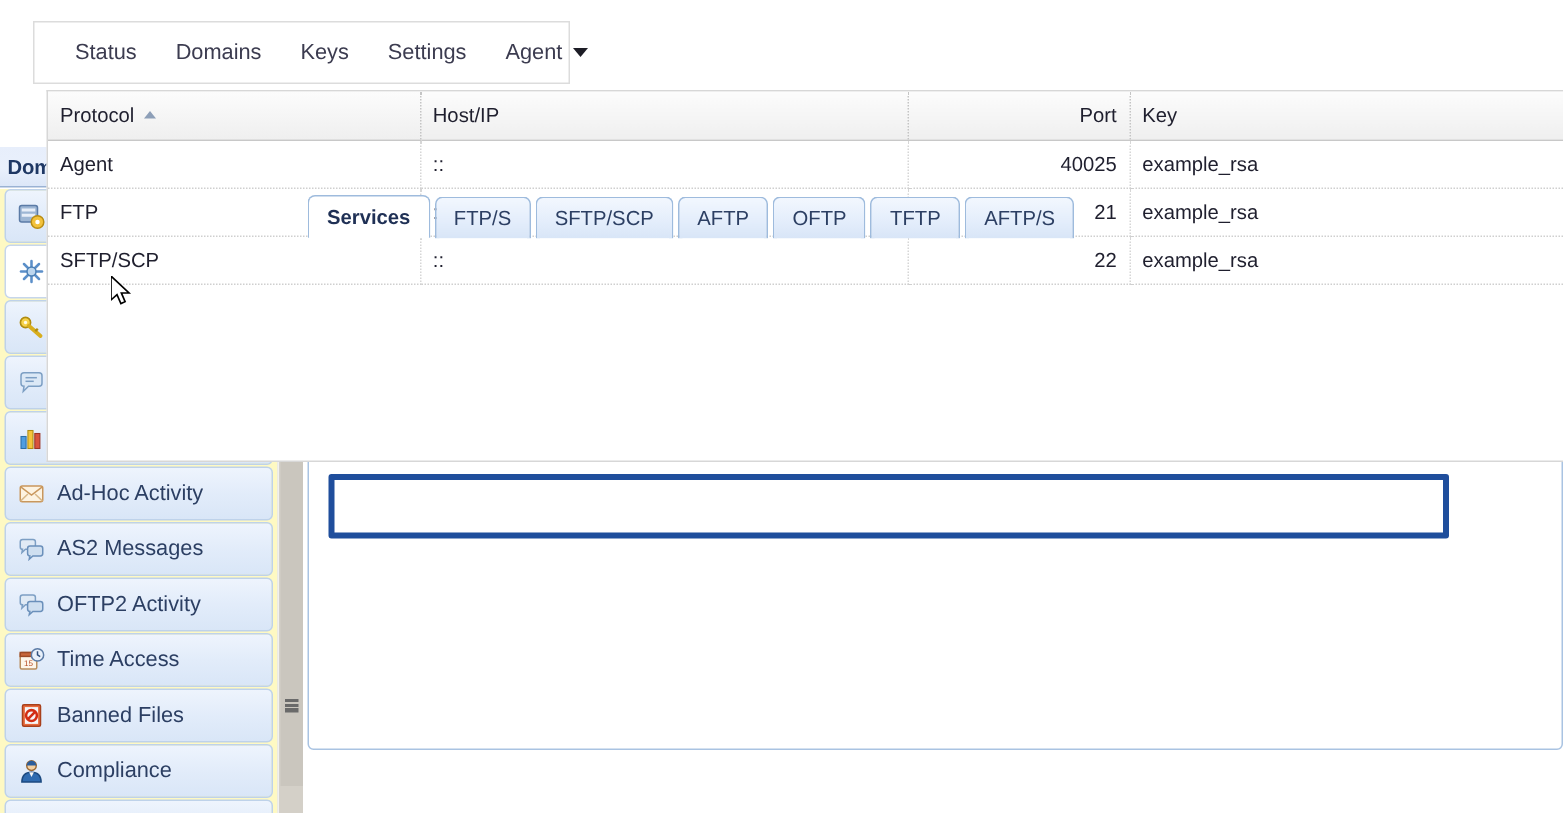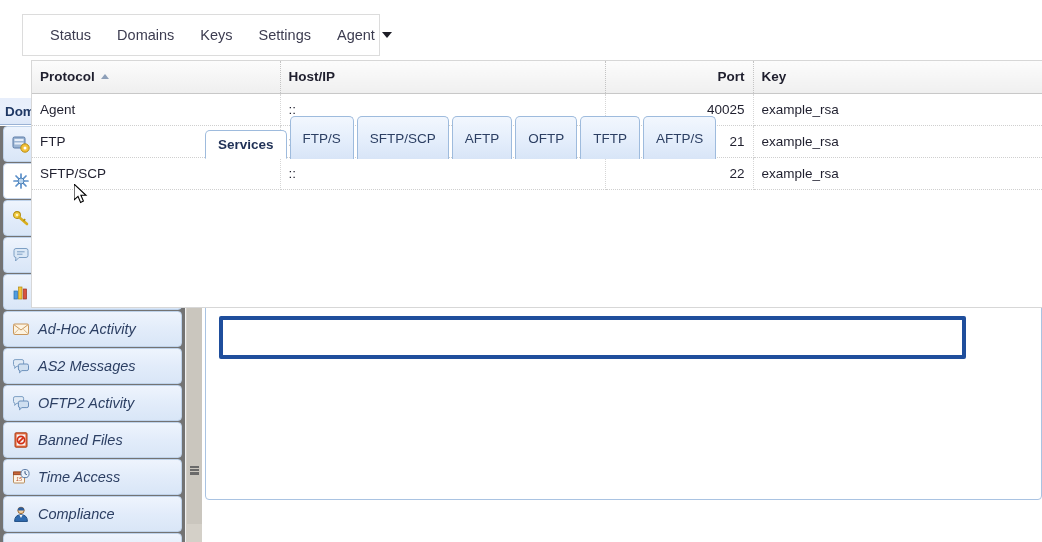--- a/index.html
+++ b/index.html
@@ -59,23 +59,22 @@
     color: #1f3864;
     padding-left: 5px;
     letter-spacing: -0.1px;
   }
 
   
   .sidebar {
     position: absolute;
     left: 0; top: 126px;
     width: 185px; height: 416px;
-    background: #737373;
+    background: #fef9c3;
     overflow: hidden;
-    font-style: italic;
   }
   .side-item {
     position: relative;
     height: 36px;
     margin: 0 3px 1px 3px;
     background: linear-gradient(to bottom, #eef4fd 0%, #e2ecfa 50%, #d9e6f7 100%);
     border: 1px solid #bed2ea;
     border-radius: 4px;
     display: flex;
     align-items: center;
@@ -142,21 +141,21 @@
   .tabstrip {
     position: absolute;
     left: 0; top: 4px;
     height: 29px;
     display: flex;
     align-items: flex-end;
     gap: 3px;
     z-index: 3;
   }
   .tab {
-    height: 43px;
+    height: 28px;
     padding: 0 12px;
     background: linear-gradient(to bottom, #f2f7fe 0%, #e3edfb 60%, #d8e5f7 100%);
     border: 1px solid #9ebbdd;
     border-bottom: none;
     border-radius: 5px 5px 0 0;
     display: flex; align-items: center;
     font-size: 13.5px;
     color: #2c3f63;
     white-space: nowrap;
     cursor: default;
@@ -194,21 +193,21 @@
     width: 1011px;
     table-layout: fixed;
     font-size: 13.5px;
     color: #1f1f2e;
   }
   table.grid th {
     height: 32px;
     background: linear-gradient(to bottom, #fcfcfc 0%, #efefef 100%);
     border-bottom: 1px solid #c8c8c8;
     border-right: 1px dotted #c4c4c4;
-    font-weight: bold;
+    font-weight: normal;
     color: #1f1f2e;
     text-align: left;
     padding: 0 8px;
     white-space: nowrap;
   }
   table.grid th.num { text-align: right; }
   table.grid td {
     height: 32px;
     border-bottom: 1px dotted #cfcfcf;
     border-right: 1px dotted #d6d6d6;
@@ -332,36 +331,36 @@
       </div>
       <div class="side-item">
         <span class="side-icon"><svg width="18" height="18" viewBox="0 0 18 18">
             <path d="M1.5 4.2 Q1.5 2.6 3.1 2.6 L10 2.6 Q11.6 2.6 11.6 4.2 L11.6 7.6 Q11.6 9.2 10 9.2 L5 9.2 L2.6 11.4 L3 9.2 Q1.5 9.2 1.5 7.6 Z" fill="#e0eaf5" stroke="#7d9fc4"></path>
             <path d="M6.4 8.6 Q6.4 7 8 7 L14.9 7 Q16.5 7 16.5 8.6 L16.5 12 Q16.5 13.6 14.9 13.6 L9.9 13.6 L7.5 15.8 L7.9 13.6 Q6.4 13.6 6.4 12 Z" fill="#cfdff0" stroke="#6b90bb"></path>
           </svg></span>
         <span class="side-label">OFTP2 Activity</span>
       </div>
       <div class="side-item">
         <span class="side-icon"><svg width="18" height="18" viewBox="0 0 18 18">
-            <rect x="3" y="1.8" width="12" height="14.4" rx="1" fill="#e96a3c" stroke="#a8401c"></rect>
-            <rect x="4.6" y="3.4" width="8.8" height="11.2" fill="#f6f6f6"></rect>
-            <circle cx="9" cy="9" r="3.6" fill="none" stroke="#d22d13" stroke-width="1.7"></circle>
-            <line x1="6.6" y1="11.4" x2="11.4" y2="6.6" stroke="#d22d13" stroke-width="1.7"></line>
-          </svg></span>
-        <span class="side-label">Banned Files</span>
-      </div>
-      <div class="side-item">
-        <span class="side-icon"><svg width="18" height="18" viewBox="0 0 18 18">
             <rect x="1.5" y="4" width="11" height="11" rx="1" fill="#fdf6ea" stroke="#b98d5c"></rect>
             <rect x="1.5" y="4" width="11" height="2.6" fill="#c9673a" stroke="#9c4a26"></rect>
             <text x="7" y="13" font-size="5.4" fill="#b54a23" text-anchor="middle" font-family="Liberation Sans">15</text>
             <circle cx="13" cy="5.6" r="4.1" fill="#e8f0fa" stroke="#5b7ba6"></circle>
             <path d="M13 3.2 L13 5.6 L14.8 6.7" stroke="#30507d" fill="none" stroke-width="1"></path>
           </svg></span>
         <span class="side-label">Time Access</span>
+      </div>
+      <div class="side-item">
+        <span class="side-icon"><svg width="18" height="18" viewBox="0 0 18 18">
+            <rect x="3" y="1.8" width="12" height="14.4" rx="1" fill="#e96a3c" stroke="#a8401c"></rect>
+            <rect x="4.6" y="3.4" width="8.8" height="11.2" fill="#f6f6f6"></rect>
+            <circle cx="9" cy="9" r="3.6" fill="none" stroke="#d22d13" stroke-width="1.7"></circle>
+            <line x1="6.6" y1="11.4" x2="11.4" y2="6.6" stroke="#d22d13" stroke-width="1.7"></line>
+          </svg></span>
+        <span class="side-label">Banned Files</span>
       </div>
       <div class="side-item">
         <span class="side-icon"><svg width="18" height="18" viewBox="0 0 18 18">
             <circle cx="9" cy="5.4" r="3.2" fill="#f3cfa0" stroke="#9b6a35"></circle>
             <path d="M9 2.2 A3.2 3.2 0 0 1 12.2 5.4 L5.8 5.4 A3.2 3.2 0 0 1 9 2.2 Z" fill="#2a5c9b"></path>
             <path d="M2.6 16.4 Q2.6 9.8 9 9.8 Q15.4 9.8 15.4 16.4 Z" fill="#2f6bb0" stroke="#1c4a80"></path>
             <path d="M7.4 9.9 L9 13 L10.6 9.9" fill="#f6f6f6"></path>
           </svg></span>
         <span class="side-label">Compliance</span>
       </div>

